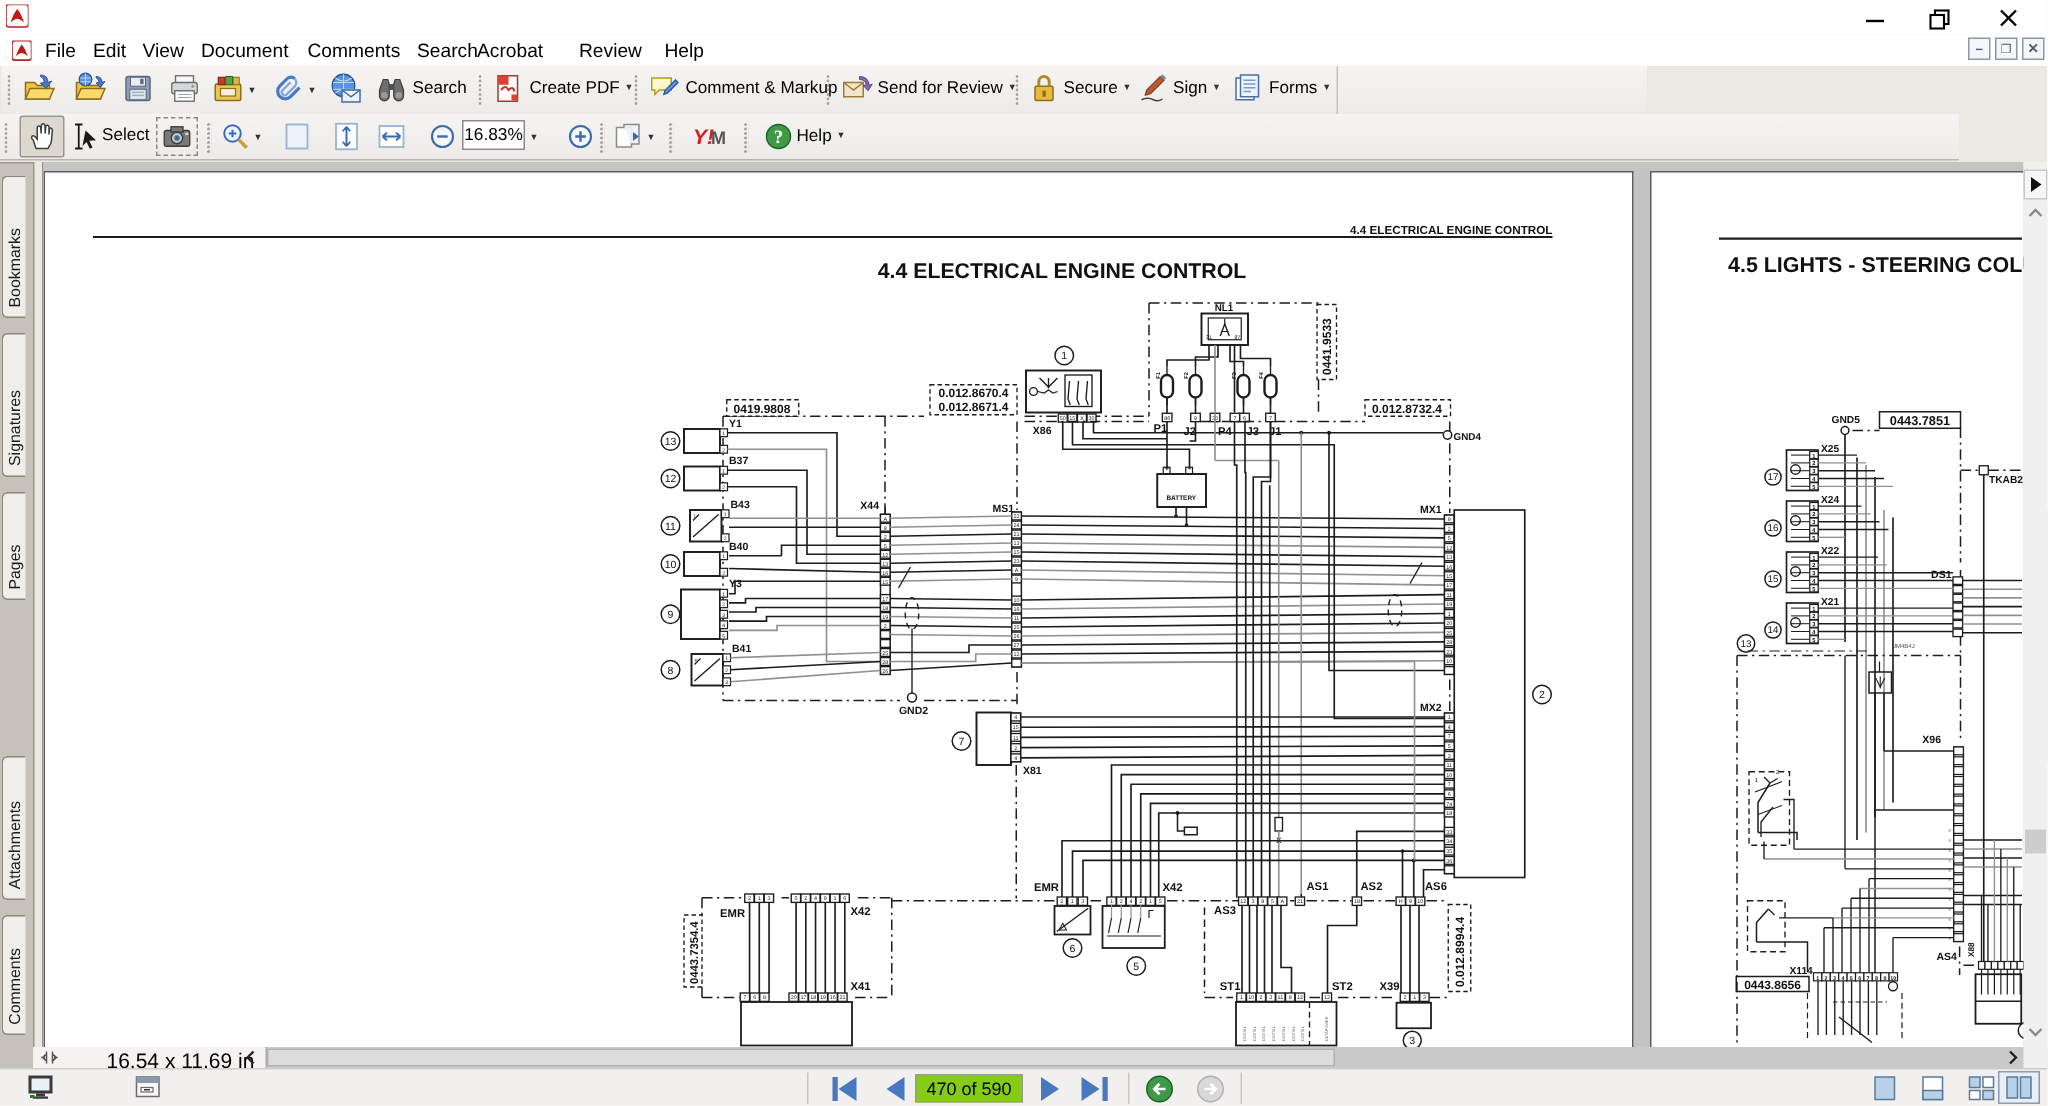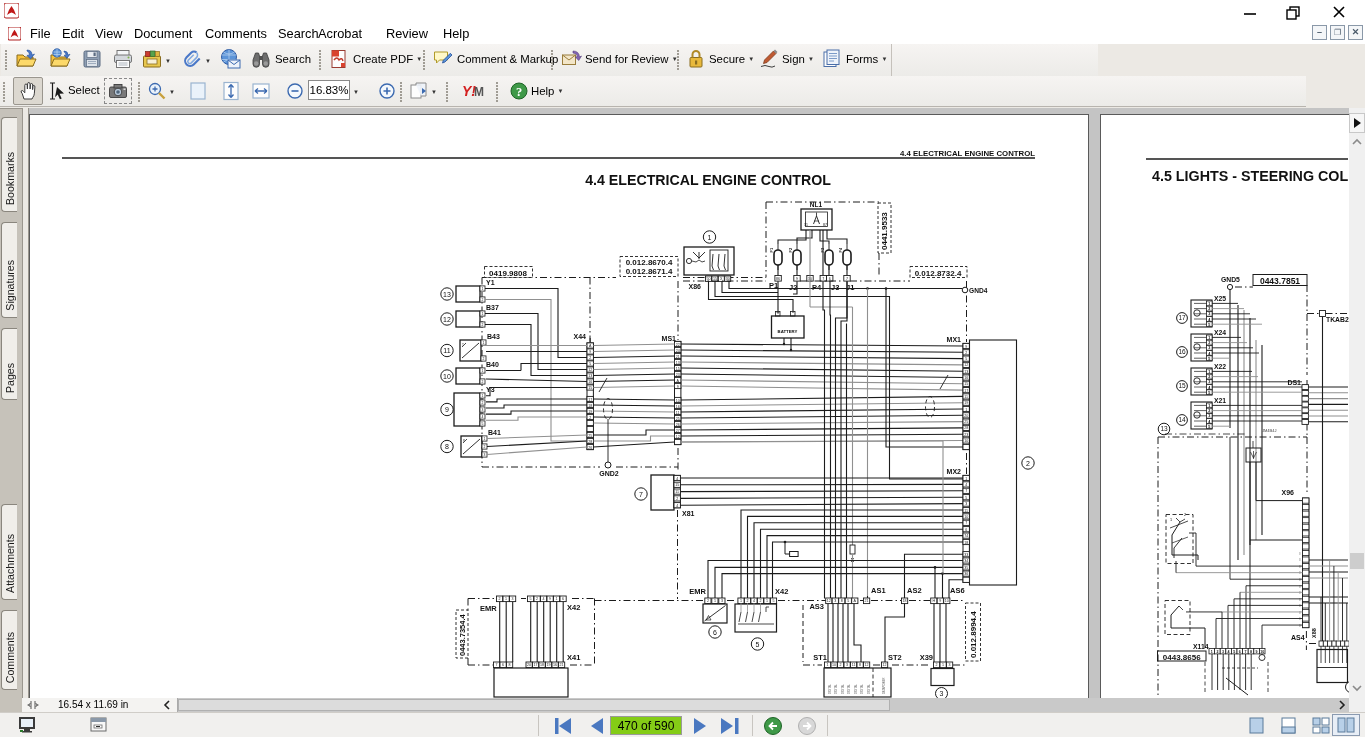--- a/index.html
+++ b/index.html
@@ -1177,21 +1177,21 @@
 <svg width="10" height="8" viewBox="0 0 10 8" style="position:absolute;left:1352px;top:684px">
       <path d="M1 2 l4 4 4-4" fill="none" stroke="#8a8a8a" stroke-width="1.6"></path>
     </svg>
 
 <div class="hscrollrow">
   <span style="position:absolute;left:0;top:0;width:22px;height:14px;background:#c6c2ba"></span>
   <span style="position:absolute;left:22px;top:0;width:156px;height:14px;background:#f4f3f1;border-right:1px solid #aaa"></span>
   <svg width="12" height="10" viewBox="0 0 12 10" style="position:absolute;left:27px;top:2px">
         <path d="M4 1 v8 M8 1 v8 M3 5 l-2.5 0 M1.5 5 l2-2 m-2 2 l2 2 M9 5 l2.5 0 M10.5 5 l-2-2 m2 2 l-2 2" stroke="#555" stroke-width="1"></path>
       </svg>
-  <span style="position:absolute;left:58px;top:1px;font-size:10px;color:#000">16.54 x 11.69 in</span>
+  <span style="position:absolute;left:71px;top:1px;font-size:14px;color:#000">16.54 x 11.69 in</span>
   <svg width="8" height="10" viewBox="0 0 8 10" style="position:absolute;left:163px;top:2px">
         <path d="M6 1 L2 5 l4 4" fill="none" stroke="#222" stroke-width="1.6"></path>
       </svg>
   <span style="position:absolute;left:178px;top:1px;width:712px;height:12px;background:#dcdcdc;border:1px solid #b0b0b0"></span>
   <svg width="8" height="10" viewBox="0 0 8 10" style="position:absolute;left:1338px;top:2px">
         <path d="M2 1 l4 4 -4 4" fill="none" stroke="#222" stroke-width="1.6"></path>
       </svg>
   <span style="position:absolute;left:1349px;top:0;width:16px;height:14px;background:#f0f0f0"></span>
 </div>
 

